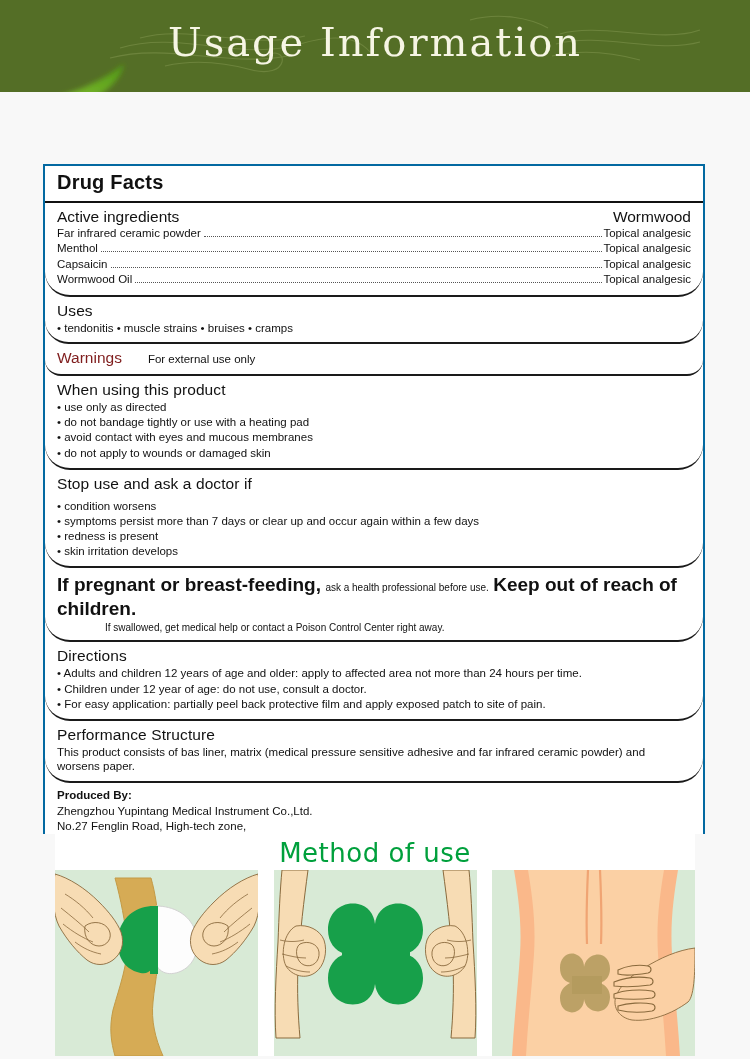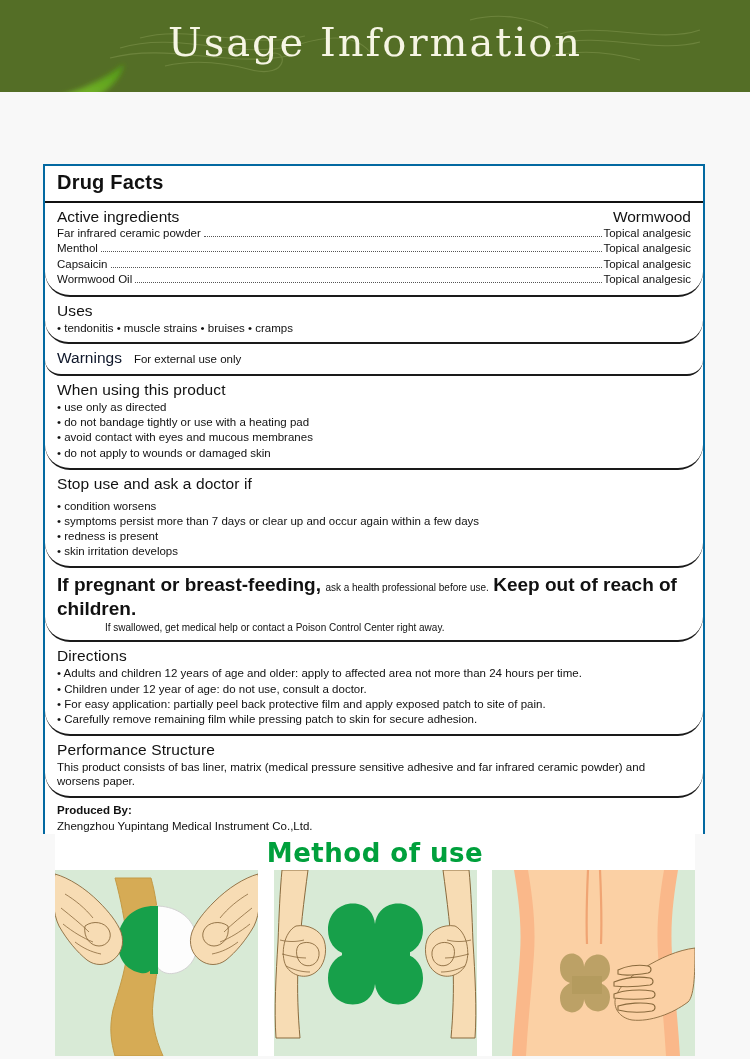--- a/index.html
+++ b/index.html
@@ -133,22 +133,22 @@
   }
   .ai-purpose { flex: none; }
 
   
   .warn-line {
     display: flex;
     align-items: baseline;
   }
   .warn-line .w-head {
     font-size: 15.5px;
-    color: #0f172a;
-    margin-right: 12px;
+    color: #7f1d1d;
+    margin-right: 26px;
   }
   .warn-line .w-sub {
     font-size: 11.5px;
     color: #111;
   }
 
   
   .preg-line1 { line-height: 1.28; }
   .preg-b {
     font-size: 19px;
@@ -211,21 +211,21 @@
     width: 640px;
     height: 222px;
     background: #ffffff;
   }
   .method-title {
     position: absolute;
     left: 0; top: 4px;
     width: 640px;
     text-align: center;
     font-size: 26px;
-    font-weight: 700;
+    font-weight: 400;
     color: #00a03c;
     font-family: "DejaVu Sans", sans-serif;
     letter-spacing: .5px;
   }
   .panels {
     position: absolute;
     left: 0; top: 36px;
     width: 640px;
     height: 186px;
     display: flex;
@@ -346,21 +346,20 @@
       </div>
       <div class="preg-line2">If swallowed, get medical help or contact a Poison Control Center right away.</div>
     </div>
 
     <div class="df-sec thick">
       <span class="sec-head">Directions</span>
       <div class="bullets">
         <div>• Adults and children 12 years of age and older: apply to affected area not more than 24 hours per time.</div>
         <div>• Children under 12 year of age: do not use, consult a doctor.</div>
         <div>• For easy application: partially peel back protective film and apply exposed patch to site of pain.</div>
-        <div>• Carefully remove remaining film while pressing patch to skin for secure adhesion.</div>
       </div>
     </div>
 
     <div class="df-sec thick">
       <span class="sec-head">Performance Structure</span>
       <div class="body-txt">This product consists of bas liner, matrix (medical pressure sensitive adhesive and far infrared ceramic powder) and</div>
       <div class="body-txt">worsens paper.</div>
     </div>
 
     <div class="df-sec last">

